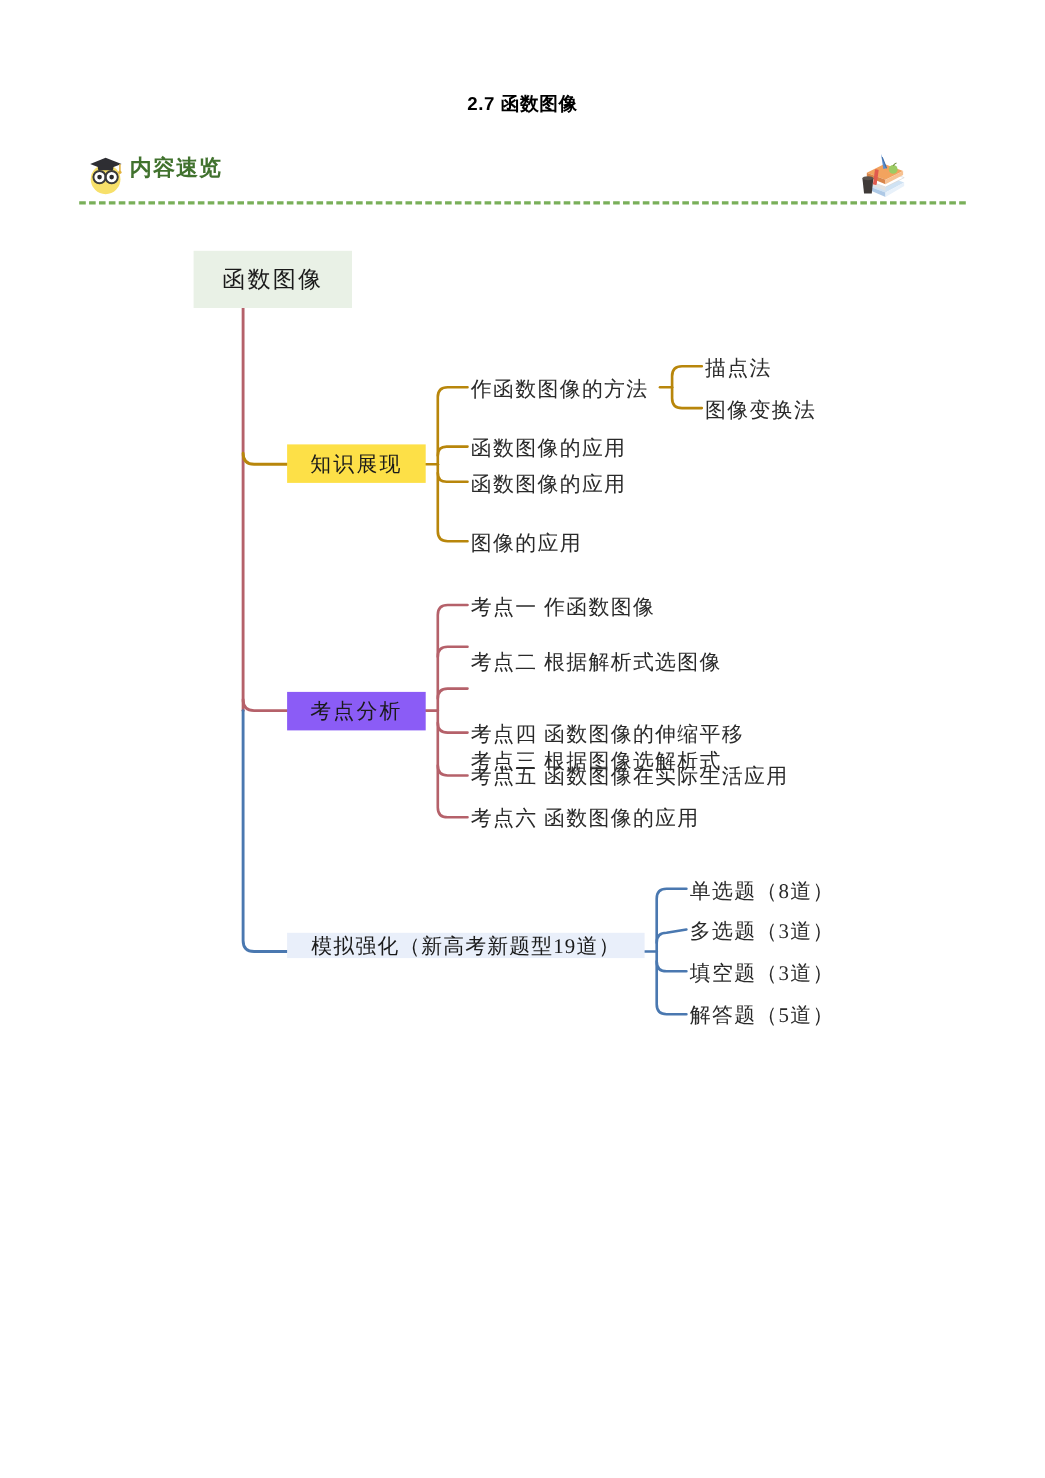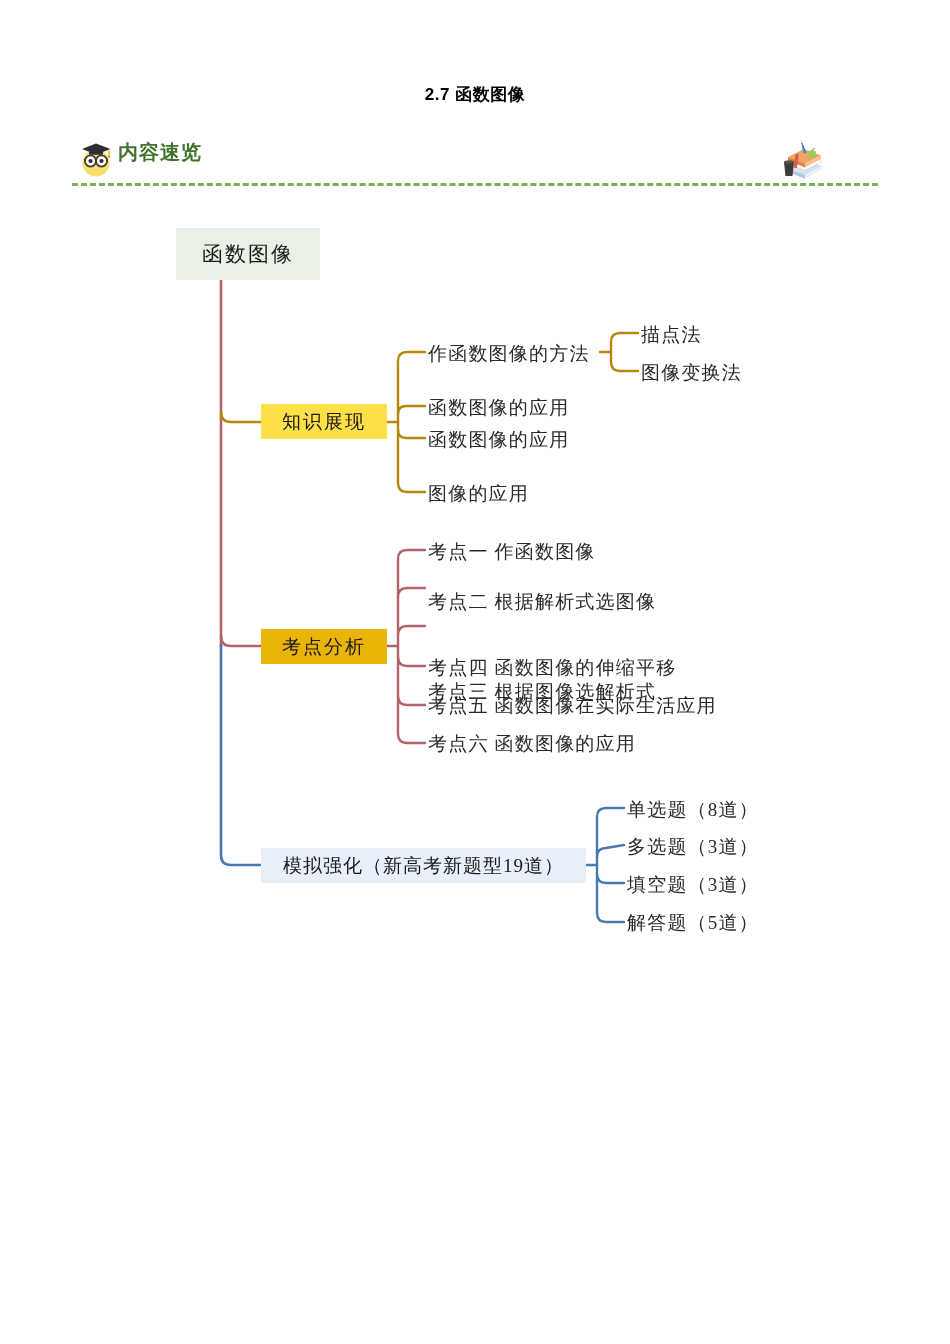--- a/index.html
+++ b/index.html
@@ -102,26 +102,26 @@
   }
   .node-branch-a {
     left: 261px; top: 404px;
     width: 126px; height: 35px;
     background: #fde047;
     letter-spacing: 2px;
   }
   .node-branch-b {
     left: 261px; top: 629px;
     width: 126px; height: 35px;
-    background: #eab308;
+    background: #8b5cf6;
     letter-spacing: 2px;
   }
   .node-branch-c {
     left: 261px; top: 848px;
-    width: 325px; height: 35px;
+    width: 325px; height: 23px;
     background: #e9effa;
     letter-spacing: 1px;
   }
 
   
   .leaf {
     position: absolute;
     white-space: nowrap;
     font-family: "Liberation Serif", "DejaVu Serif", serif;
     font-size: 19px;

